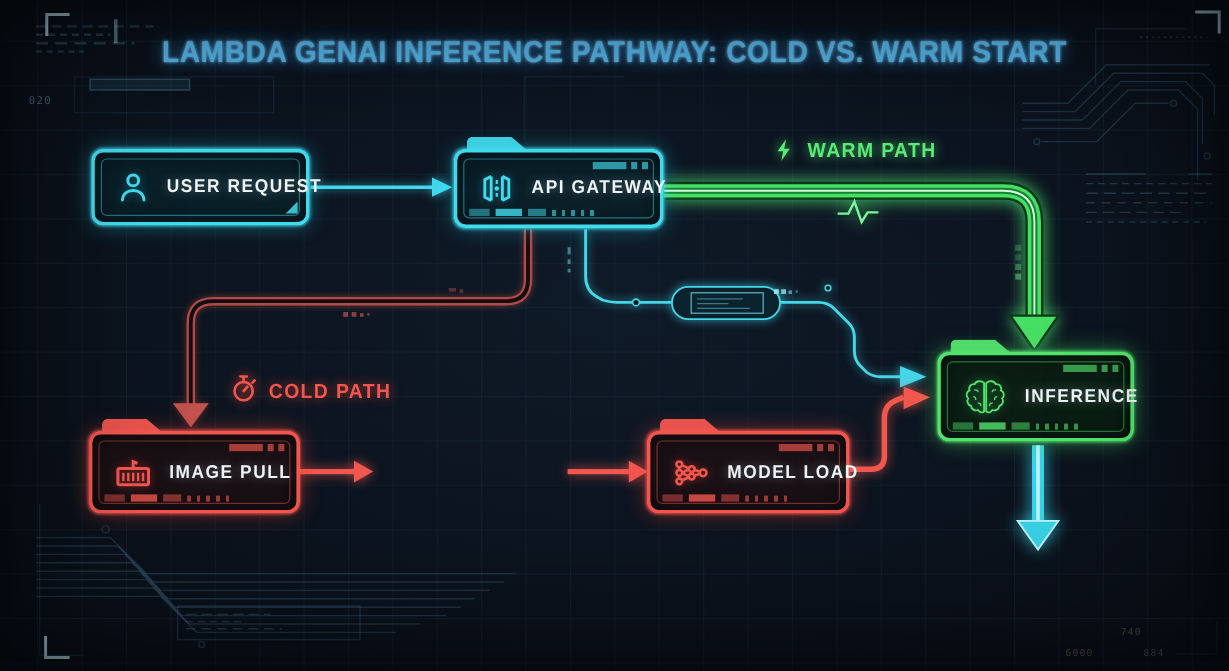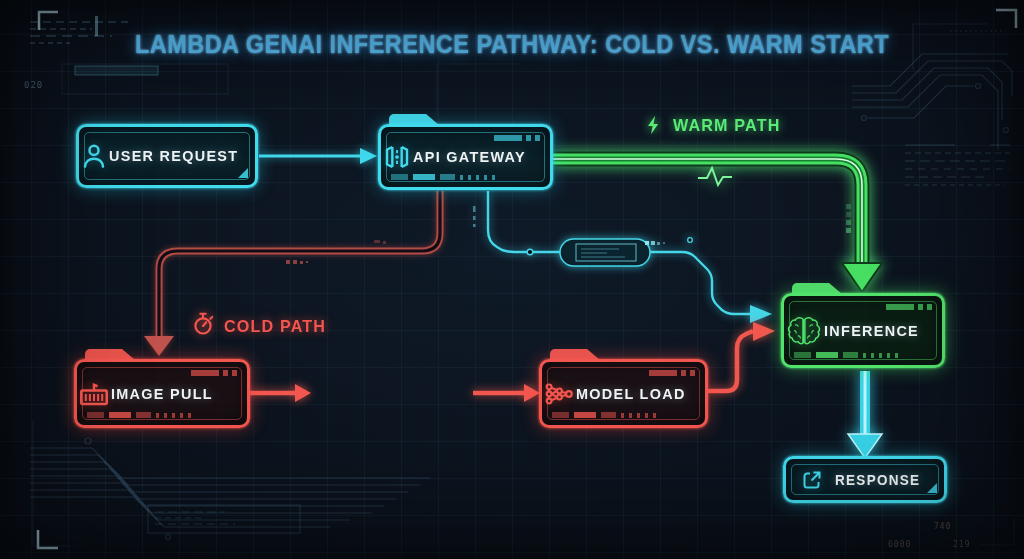--- a/index.html
+++ b/index.html
@@ -25,21 +25,21 @@
   .glow-red-dim{filter:drop-shadow(0 0 3px rgba(210,80,70,.45));}
 
   .title{
     position:absolute;left:0;top:30px;width:100%;text-align:center;z-index:4;
     color:#54b7ea;font-size:25px;font-weight:bold;letter-spacing:.5px;
     transform:scaleX(.94);
     text-shadow:0 0 14px rgba(60,170,255,.85),0 0 3px #9fdcff;
   }
 
   .node{position:absolute;z-index:3;box-sizing:border-box;display:flex;align-items:center;
-    border-radius:10px;border:3px solid var(--c);
+    gap:13px;padding-left:17px;border-radius:10px;border:3px solid var(--c);
     background:var(--bg);
     box-shadow:0 0 18px var(--glowc),0 0 3px var(--c),inset 0 0 22px rgba(0,0,0,.5);}
   .node.cyan{--c:#41dbee;--bg:rgba(11,33,42,.93);--glowc:rgba(40,215,245,.4);}
   .node.red{--c:#f2564f;--bg:rgba(28,17,21,.94);--glowc:rgba(248,70,58,.45);}
   .node.green{--c:#52e36c;--bg:rgba(12,31,20,.94);--glowc:rgba(75,235,110,.5);}
   .node .inner-frame{position:absolute;inset:5px;border:1px solid var(--c);
     border-radius:5px;opacity:.45;pointer-events:none;}
   .node .tab{position:absolute;top:-13px;left:8px;width:50px;height:11px;background:var(--c);
     border-radius:5px 9px 0 0;clip-path:polygon(0 0,74% 0,100% 100%,0 100%);opacity:.95;}
   .node .dtr{position:absolute;top:8px;right:10px;display:flex;gap:4px;align-items:center;opacity:.65;}
@@ -347,31 +347,20 @@
         <use href="#lobe"></use>
         <use href="#lobe" transform="translate(48 0) scale(-1 1)"></use>
         <path d="M23 6 V34" stroke-width="1.4"></path>
         <path d="M13 13c2-1 4 0 4 2M12 19.5c2 0 3 1.5 2.5 3.5M16.5 26c2-.5 3.5 1 3 3" stroke-width="1.3"></path>
         <path d="M35 13c-2-1-4 0-4 2M36 19.5c-2 0-3 1.5-2.5 3.5M31.5 26c-2-.5-3.5 1-3 3" stroke-width="1.3"></path>
       </svg>
     </span>
     <span class="label">INFERENCE</span>
   </div>
 
-  <div class="node cyan" style="left:783px;top:456px;width:164px;height:47px;padding-left:14px;gap:11px">
-    <span class="inner-frame"></span>
-    <span class="corner"></span>
-    <span class="icon">
-      <svg width="24" height="24" viewBox="0 0 24 24" fill="none" stroke="currentColor" stroke-width="2">
-        <path d="M10 5.5H7A2.5 2.5 0 0 0 4.5 8v9A2.5 2.5 0 0 0 7 19.5h9a2.5 2.5 0 0 0 2.5-2.5v-3"></path>
-        <path d="M11.5 12.5 19 5M13.5 4.5h6v6"></path>
-      </svg>
-    </span>
-    <span class="label" style="font-size:14.5px">RESPONSE</span>
-  </div>
 
   <span class="hudtext" style="left:24px;top:80px">020</span>
   <span class="hudtext brown" style="left:934px;top:522px">740</span>
   <span class="hudtext brown" style="left:888px;top:540px">6000</span>
-  <span class="hudtext brown" style="left:953px;top:540px">219</span>
+  <span class="hudtext brown" style="left:953px;top:540px">884</span>
 
   <div class="vignette"></div>
 </div>
 
 </body></html>

